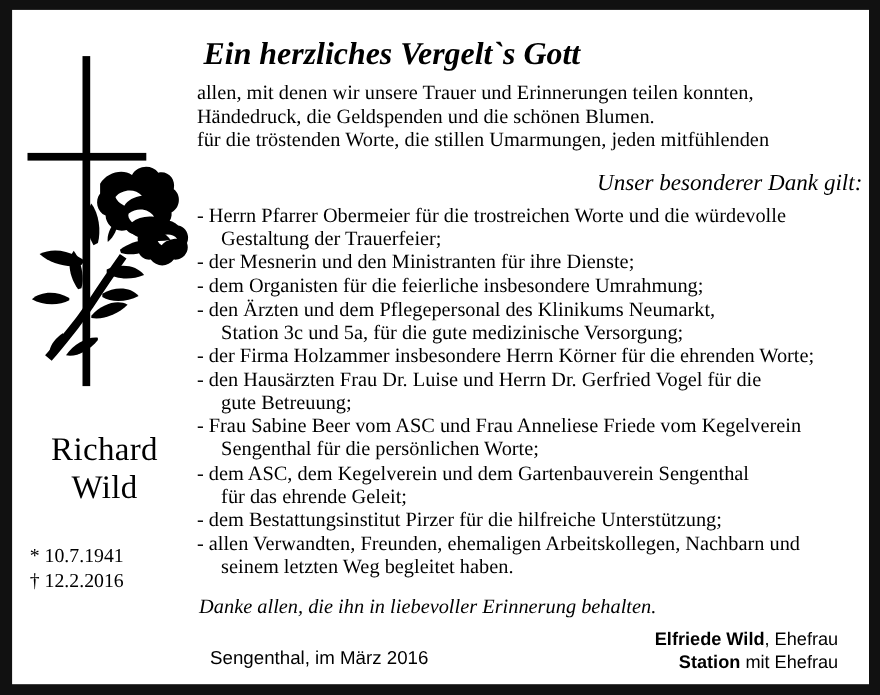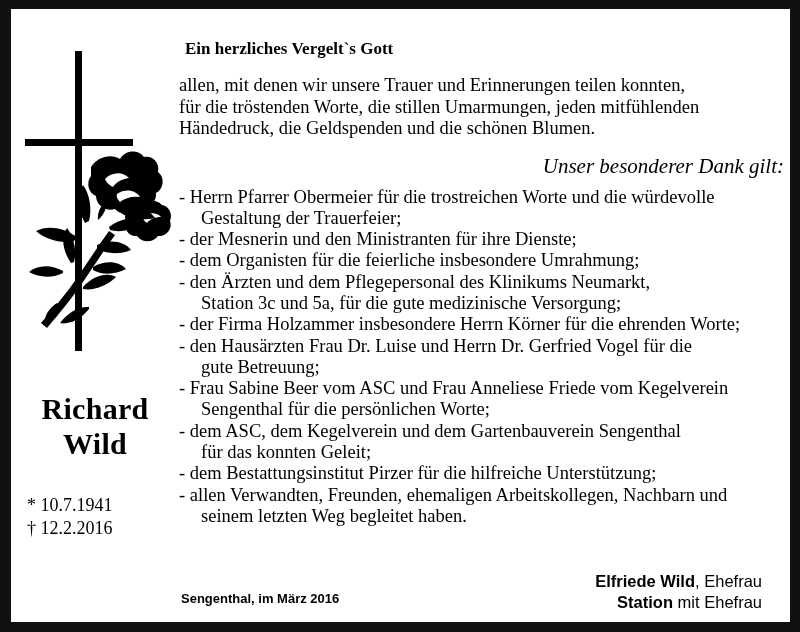--- a/index.html
+++ b/index.html
@@ -48,21 +48,21 @@
     height: 340px;
   }
   .emblem svg { display: block; width: 100%; height: 100%; }
 
   .deceased-name {
     position: absolute;
     left: 0;
     top: 382px;
     width: 168px;
     text-align: center;
-    font-weight: bold;
+    font-weight: normal;
     font-size: 30px;
     line-height: 35px;
     letter-spacing: 0.3px;
   }
   .deceased-name .ln-2 { display: block; }
 
   .life-dates {
     position: absolute;
     left: 16px;
     top: 485px;
@@ -77,22 +77,23 @@
   .content {
     position: absolute;
     left: 168px;
     top: 0;
     right: 6px;
     bottom: 0;
   }
 
   .headline {
     margin: 26px 0 0 6px;
+    font-style: italic;
     font-weight: bold;
-    font-size: 17px;
+    font-size: 29px;
     line-height: 28px;
   }
 
   .intro {
     margin: 12px 0 0 0;
     font-size: 18.5px;
     line-height: 21.5px;
   }
   .intro .ln { display: block; white-space: nowrap; }
 
@@ -136,26 +137,25 @@
 
   .signature-row {
     position: absolute;
     left: 0;
     right: 0;
     top: 562px;
     height: 48px;
   }
   .place-date {
     position: absolute;
-    left: 2px;
+    left: 12px;
     top: 18px;
     font-family: "Liberation Sans", sans-serif;
-    font-size: 13px;
+    font-size: 17px;
     line-height: 20px;
-    font-weight: bold;
   }
   .survivors {
     position: absolute;
     right: 22px;
     top: 0;
     text-align: right;
     font-family: "Liberation Sans", sans-serif;
     font-size: 16.5px;
     line-height: 21px;
     white-space: nowrap;
@@ -225,39 +225,40 @@
         <span>† 12.2.2016</span>
       </div>
     </div>
 
     <div class="content">
 
       <div class="headline">Ein herzliches Vergelt`s Gott</div>
 
       <div class="intro">
           <span class="ln">allen, mit denen wir unsere Trauer und Erinnerungen teilen konnten,</span>
+          <span class="ln">Händedruck, die Geldspenden und die schönen Blumen.</span>
           <span class="ln">für die tröstenden Worte, die stillen Umarmungen, jeden mitfühlenden</span>
-          <span class="ln">Händedruck, die Geldspenden und die schönen Blumen.</span>
         </div>
 
       <div class="subhead">Unser besonderer Dank gilt:</div>
 
       <ul class="thanks-list">
           <li><span class="ln">- Herrn Pfarrer Obermeier für die trostreichen Worte und die würdevolle</span><span class="ln cont">Gestaltung der Trauerfeier;</span></li>
           <li><span class="ln">- der Mesnerin und den Ministranten für ihre Dienste;</span></li>
           <li><span class="ln">- dem Organisten für die feierliche insbesondere Umrahmung;</span></li>
           <li><span class="ln">- den Ärzten und dem Pflegepersonal des Klinikums Neumarkt,</span><span class="ln cont">Station 3c und 5a, für die gute medizinische Versorgung;</span></li>
           <li><span class="ln">- der Firma Holzammer insbesondere Herrn Körner für die ehrenden Worte;</span></li>
           <li><span class="ln">- den Hausärzten Frau Dr. Luise und Herrn Dr. Gerfried Vogel für die</span><span class="ln cont">gute Betreuung;</span></li>
           <li><span class="ln">- Frau Sabine Beer vom ASC und Frau Anneliese Friede vom Kegelverein</span><span class="ln cont">Sengenthal für die persönlichen Worte;</span></li>
-          <li><span class="ln">- dem ASC, dem Kegelverein und dem Gartenbauverein Sengenthal</span><span class="ln cont">für das konnten Geleit;</span></li>
+          <li><span class="ln">- dem ASC, dem Kegelverein und dem Gartenbauverein Sengenthal</span><span class="ln cont">für das ehrende Geleit;</span></li>
           <li><span class="ln">- dem Bestattungsinstitut Pirzer für die hilfreiche Unterstützung;</span></li>
           <li><span class="ln">- allen Verwandten, Freunden, ehemaligen Arbeitskollegen, Nachbarn und</span><span class="ln cont">seinem letzten Weg begleitet haben.</span></li>
         </ul>
 
+      <div class="closing">Danke allen, die ihn in liebevoller Erinnerung behalten.</div>
 
       <div class="signature-row">
         <div class="place-date">Sengenthal, im März 2016</div>
         <div class="survivors">
             <span class="row"><b>Elfriede Wild</b><span>, Ehefrau</span></span>
             <span class="row"><b>Station</b><span> mit Ehefrau</span></span>
           </div>
       </div>
     </div>
 

